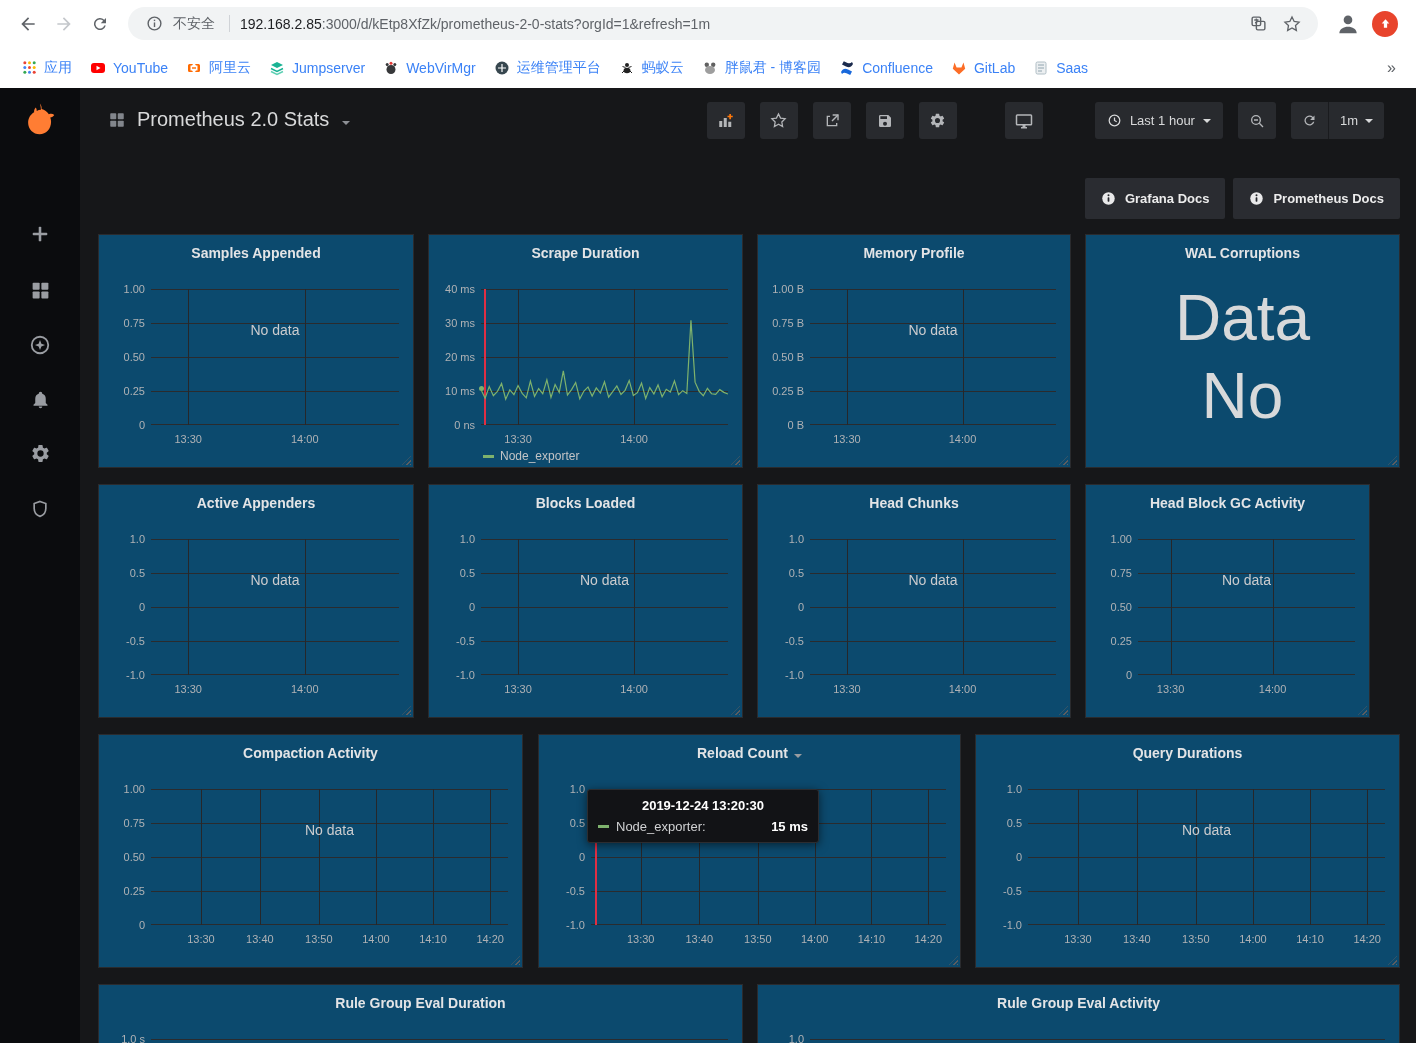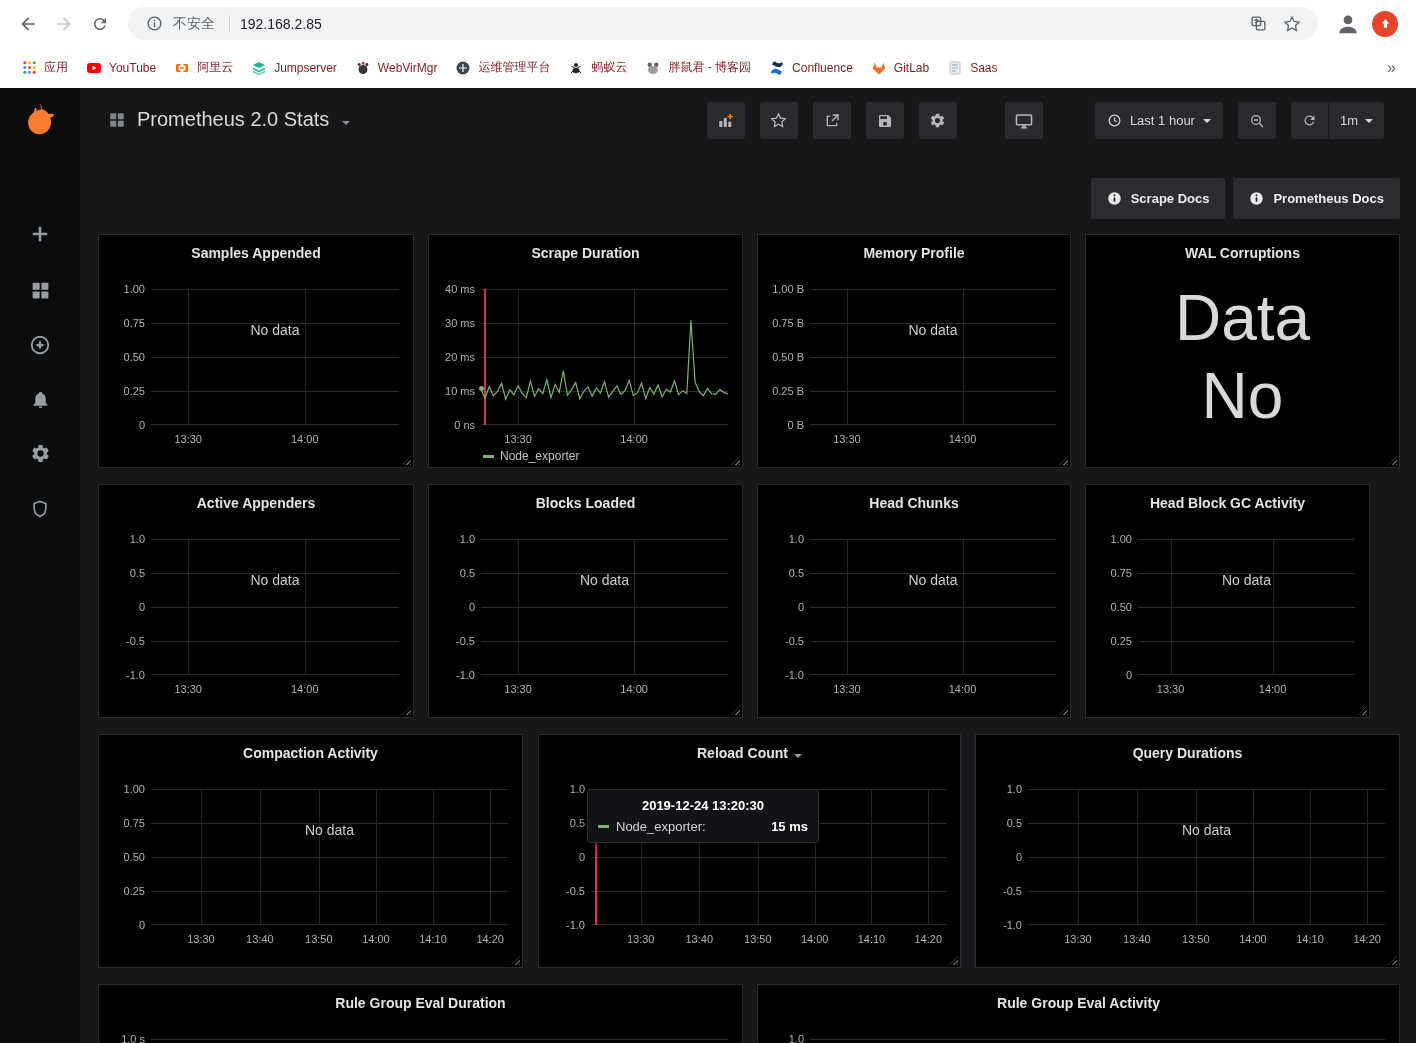--- a/index.html
+++ b/index.html
@@ -17,21 +17,21 @@
   .sec-label{color:#5f6368;font-size:14px;margin:0 4px 0 7px;flex:none}
   .url-sep{width:1px;height:17px;background:#d0d3d7;margin:0 10px;flex:none}
   .url-host{color:#202124;font-size:14px;white-space:nowrap}
   .url-rest{color:#5f6368;font-size:14px;white-space:nowrap;overflow:hidden;text-overflow:ellipsis}
   .omni-spacer{flex:1}
   .omni-ic{width:24px;height:24px;display:flex;align-items:center;justify-content:center;color:#5f6368;margin-left:10px;flex:none}
   .avatar{width:28px;height:28px;border-radius:50%;display:flex;align-items:center;justify-content:center;margin:0 6px;flex:none}
   .ext-dot{width:26px;height:26px;border-radius:50%;background:#e8442c;display:flex;align-items:center;justify-content:center;margin:0 8px 0 4px;flex:none}
   .bkm-row{position:absolute;left:0;top:47px;right:0;height:41px;background:#fff;display:flex;align-items:center;padding:0 12px;border-bottom:1px solid #e6e8ea}
   .bk{display:flex;align-items:center;gap:7px;padding:0 9px;height:26px;border-radius:13px;text-decoration:none}
-  .bk-label{font-size:12px;color:#7f1d1d;white-space:nowrap}
+  .bk-label{font-size:14px;color:#3b82f6;white-space:nowrap}
   .fav{width:16px;height:16px;display:flex;align-items:center;justify-content:center;flex:none}
   .bk-more{margin-left:auto;color:#5f6368;font-size:16px;padding:0 8px}
 
   
   .sidebar{position:absolute;left:0;top:88px;width:80px;height:955px;background:#0b0c0e}
   .side-ic{position:absolute;left:28px;width:24px;height:24px;display:flex;align-items:center;justify-content:center;color:#9a9da2}
   .logo{position:absolute;left:20px;top:10px;width:40px;height:44px;display:flex;align-items:center;justify-content:center}
 
   
   .main{position:absolute;left:80px;top:88px;width:1336px;height:955px;background:#161719;overflow:hidden}
@@ -44,21 +44,21 @@
   .sp{display:block;flex:none}
   .tbtn{height:37px;background:#282a2e;border-radius:3px;display:flex;align-items:center;gap:8px;padding:0 12px;color:#d8d9da;font-size:13px;font-weight:500}
   .rgroup{height:37px;background:#282a2e;border-radius:3px;display:flex;align-items:stretch}
   .rg-l{width:37px;display:flex;align-items:center;justify-content:center;color:#b4b6b9}
   .rg-div{width:1px;background:#1a1b1e}
   .rg-r{display:flex;align-items:center;gap:7px;padding:0 11px;color:#d8d9da;font-size:13px;font-weight:500}
   .docs{position:absolute;top:90px;right:16px;display:flex;gap:8px}
   .docbtn{height:41px;background:#2a2c31;border-radius:2px;display:flex;align-items:center;gap:9px;padding:0 16px;color:#ececec;font-size:13px;font-weight:700}
 
   
-  .panel{position:absolute;background:#000000;border:1px solid #2a2b2e;box-sizing:border-box}
+  .panel{position:absolute;background:#0c4a6e;border:1px solid #2a2b2e;box-sizing:border-box}
   .panel-title{height:20px;margin-top:8px;display:flex;align-items:center;justify-content:center;gap:6px;font-size:14px;font-weight:600;color:#e3e4e6}
   .title-caret{color:#9a9ca0}
   .chart{display:flex;margin-top:26px;padding:0 14px 0 8px}
   .ycol{position:relative;width:44px;height:136px;flex:none}
   .yt{position:absolute;right:6px;transform:translateY(-50%);font-size:11px;color:#b0b2b5;white-space:nowrap}
   .plotwrap{position:relative;flex:1;min-width:0}
   .plot{position:relative;height:136px}
   .hl{position:absolute;left:0;right:0;height:1px;background:#2a2b2e}
   .vl{position:absolute;top:0;bottom:0;width:1px;background:#26272a}
   .nodata{position:absolute;left:0;right:0;top:24%;text-align:center;font-size:14px;color:#ccccce}
@@ -102,20 +102,21 @@
         <span class="omni-ic" style="margin-left:0">
             <svg width="17" height="17" viewBox="0 0 24 24">
               <circle cx="12" cy="12" r="9" fill="none" stroke="#5f6368" stroke-width="2"></circle>
               <rect x="11" y="10.5" width="2" height="6.5" fill="#5f6368"></rect>
               <rect x="11" y="6.6" width="2" height="2" fill="#5f6368"></rect>
             </svg>
           </span>
         <span class="sec-label">不安全</span>
         <i class="url-sep"></i>
         <span class="url-host">192.168.2.85</span>
+        <span class="url-rest">:3000/d/kEtp8XfZk/prometheus-2-0-stats?orgId=1&amp;refresh=1m</span>
         <span class="omni-spacer"></span>
         <span class="omni-ic">
             <svg width="17" height="17" viewBox="0 0 24 24" fill="none" stroke="#5f6368" stroke-width="2">
               <rect x="3" y="3" width="12" height="12" rx="2"></rect>
               <rect x="9" y="9" width="12" height="12" rx="2"></rect>
               <path d="M6 7h6M9 5v2M7 11c1 0 3-1 3-4"></path>
             </svg>
           </span>
         <span class="omni-ic">
             <svg width="18" height="18" viewBox="0 0 24 24" fill="none" stroke="#5f6368" stroke-width="1.8">
@@ -379,21 +380,21 @@
 
     <div class="docs">
       <button class="docbtn">
         <span style="display:flex">
             <svg width="15" height="15" viewBox="0 0 24 24">
               <circle cx="12" cy="12" r="10" fill="#e9e9ea"></circle>
               <rect x="10.6" y="10" width="2.8" height="7" rx="1" fill="#24262b"></rect>
               <circle cx="12" cy="6.9" r="1.6" fill="#24262b"></circle>
             </svg>
           </span>
-        <span>Scrape Docs</span>
+        <span>Grafana Docs</span>
       </button>
       <button class="docbtn">
         <span style="display:flex">
             <svg width="15" height="15" viewBox="0 0 24 24">
               <circle cx="12" cy="12" r="10" fill="#e9e9ea"></circle>
               <rect x="10.6" y="10" width="2.8" height="7" rx="1" fill="#24262b"></rect>
               <circle cx="12" cy="6.9" r="1.6" fill="#24262b"></circle>
             </svg>
           </span>
         <span>Prometheus Docs</span>

